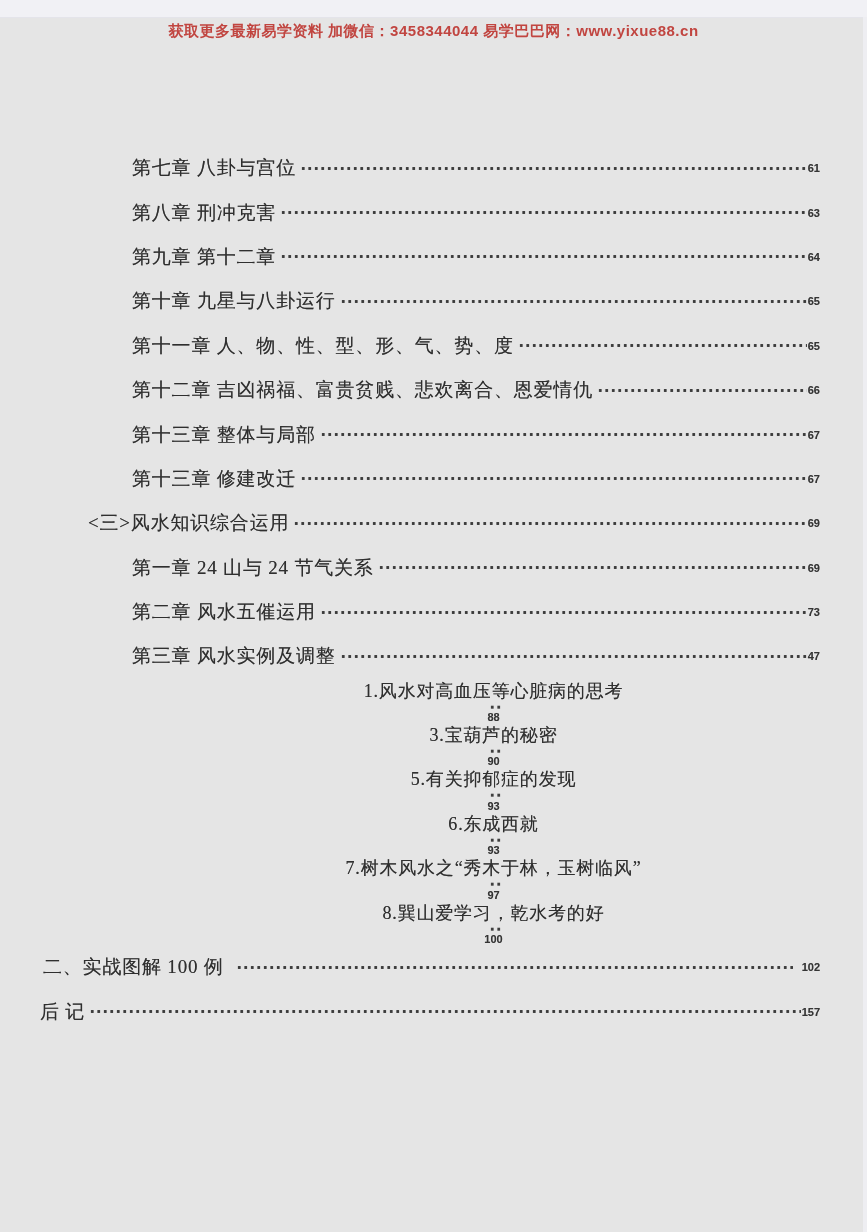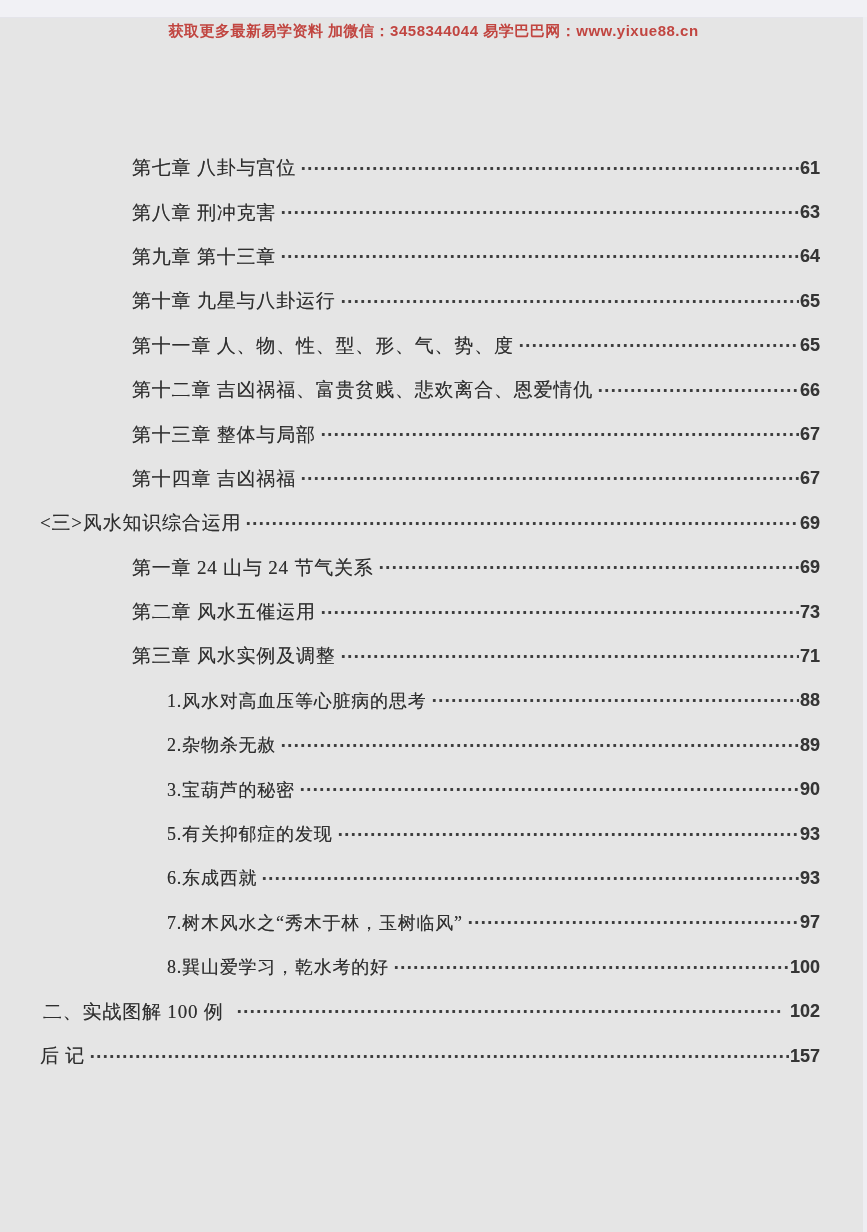--- a/index.html
+++ b/index.html
@@ -55,24 +55,24 @@
     width: 867px;
   }
   .row {
     display: flex;
     align-items: center;
     height: 44.4px;
     padding-right: 47px;
     box-sizing: border-box;
   }
   .lvl-part       { padding-left: 43px; gap: 8px; }
-  .lvl-section    { padding-left: 40px; }
+  .lvl-section    { padding-left: 88px; }
   .lvl-postscript { padding-left: 40px; }
   .lvl-chapter    { padding-left: 132px; }
-  .lvl-item       { padding-left: 167px; }
+  .lvl-item       { padding-left: 167px; flex-direction: column; }
   .label {
     font-size: 19px;
     color: #2f2f2f;
     white-space: nowrap;
     letter-spacing: 0.8px;
     text-shadow: 0 0 0.5px rgba(40,40,40,0.55);
   }
   .lvl-item .label { font-size: 18px; }
   
   .dots {
@@ -81,21 +81,21 @@
     margin-left: 4px;
     margin-right: 1px;
     background-image: radial-gradient(circle, #3c3c3c 1.35px, rgba(0,0,0,0) 1.6px);
     background-size: 6.5px 19px;
     background-repeat: repeat-x;
     background-position: 0 center;
     min-width: 12px;
   }
   .pg {
     font-family: "Liberation Sans", "DejaVu Sans", sans-serif;
-    font-size: 18px;
+    font-size: 11px;
     font-weight: 600;
     color: #353535;
     text-shadow: 0 0 0.5px rgba(40,40,40,0.4);
   }
 </style>
 </head>
 <body>
 
 <div class="screen">
   <div class="top-strip"></div>
@@ -107,21 +107,21 @@
         <span class="label">第七章 八卦与宫位</span>
         <span class="dots"></span>
         <span class="pg">61</span>
       </div>
       <div class="row lvl-chapter">
         <span class="label">第八章 刑冲克害</span>
         <span class="dots"></span>
         <span class="pg">63</span>
       </div>
       <div class="row lvl-chapter">
-        <span class="label">第九章 第十三章</span>
+        <span class="label">第九章 第十二章</span>
         <span class="dots"></span>
         <span class="pg">64</span>
       </div>
       <div class="row lvl-chapter">
         <span class="label">第十章 九星与八卦运行</span>
         <span class="dots"></span>
         <span class="pg">65</span>
       </div>
       <div class="row lvl-chapter">
         <span class="label">第十一章 人、物、性、型、形、气、势、度</span>
@@ -132,21 +132,21 @@
         <span class="label">第十二章 吉凶祸福、富贵贫贱、悲欢离合、恩爱情仇</span>
         <span class="dots"></span>
         <span class="pg">66</span>
       </div>
       <div class="row lvl-chapter">
         <span class="label">第十三章 整体与局部</span>
         <span class="dots"></span>
         <span class="pg">67</span>
       </div>
       <div class="row lvl-chapter">
-        <span class="label">第十四章 吉凶祸福</span>
+        <span class="label">第十三章 修建改迁</span>
         <span class="dots"></span>
         <span class="pg">67</span>
       </div>
       <div class="row lvl-section">
         <span class="label">&lt;三&gt;风水知识综合运用</span>
         <span class="dots"></span>
         <span class="pg">69</span>
       </div>
       <div class="row lvl-chapter">
         <span class="label">第一章 24 山与 24 节气关系</span>
@@ -154,31 +154,26 @@
         <span class="pg">69</span>
       </div>
       <div class="row lvl-chapter">
         <span class="label">第二章 风水五催运用</span>
         <span class="dots"></span>
         <span class="pg">73</span>
       </div>
       <div class="row lvl-chapter">
         <span class="label">第三章 风水实例及调整</span>
         <span class="dots"></span>
-        <span class="pg">71</span>
+        <span class="pg">47</span>
       </div>
       <div class="row lvl-item">
         <span class="label">1.风水对高血压等心脏病的思考</span>
         <span class="dots"></span>
         <span class="pg">88</span>
-      </div>
-      <div class="row lvl-item">
-        <span class="label">2.杂物杀无赦</span>
-        <span class="dots"></span>
-        <span class="pg">89</span>
       </div>
       <div class="row lvl-item">
         <span class="label">3.宝葫芦的秘密</span>
         <span class="dots"></span>
         <span class="pg">90</span>
       </div>
       <div class="row lvl-item">
         <span class="label">5.有关抑郁症的发现</span>
         <span class="dots"></span>
         <span class="pg">93</span>

